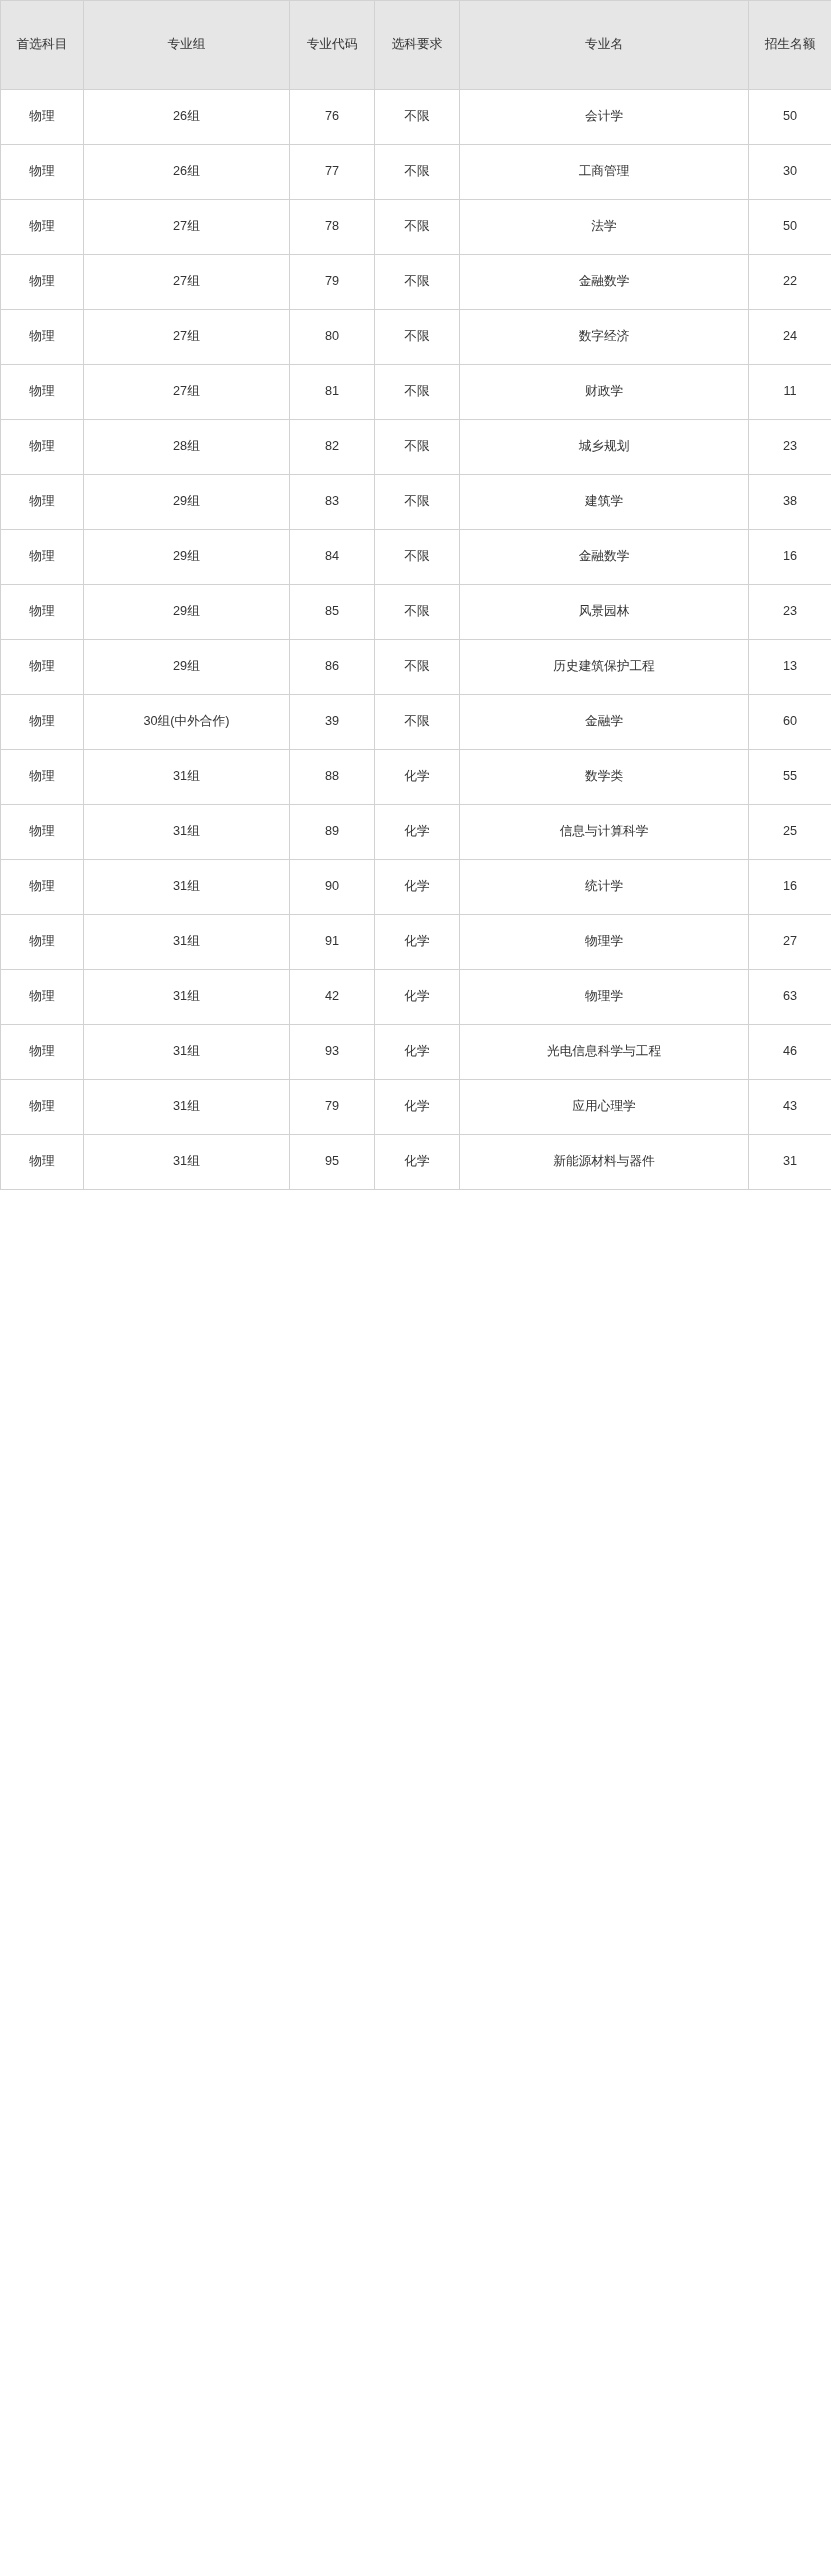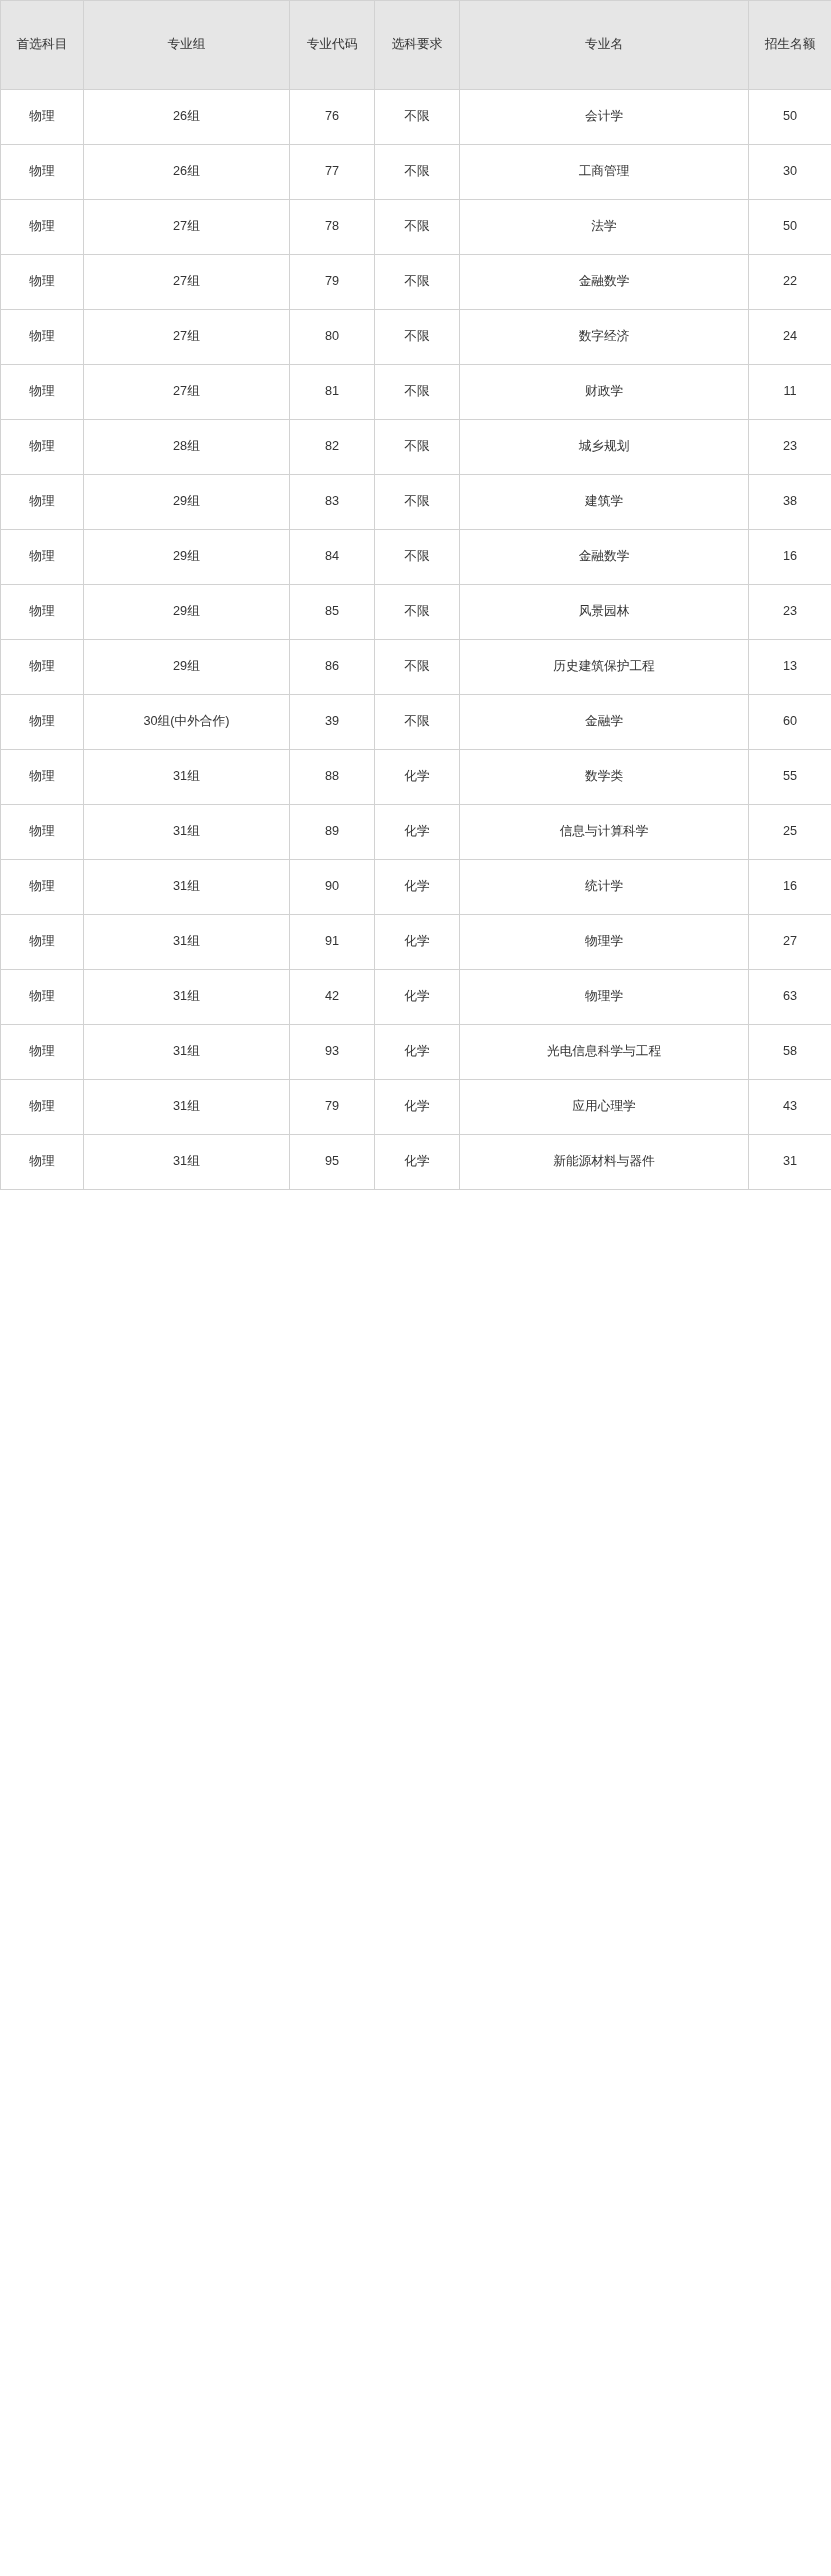--- a/index.html
+++ b/index.html
@@ -201,21 +201,21 @@
       <td>化学</td>
       <td>物理学</td>
       <td>63</td>
     </tr>
     <tr>
       <td>物理</td>
       <td>31组</td>
       <td>93</td>
       <td>化学</td>
       <td>光电信息科学与工程</td>
-      <td>58</td>
+      <td>46</td>
     </tr>
     <tr>
       <td>物理</td>
       <td>31组</td>
       <td>79</td>
       <td>化学</td>
       <td>应用心理学</td>
       <td>43</td>
     </tr>
     <tr>

